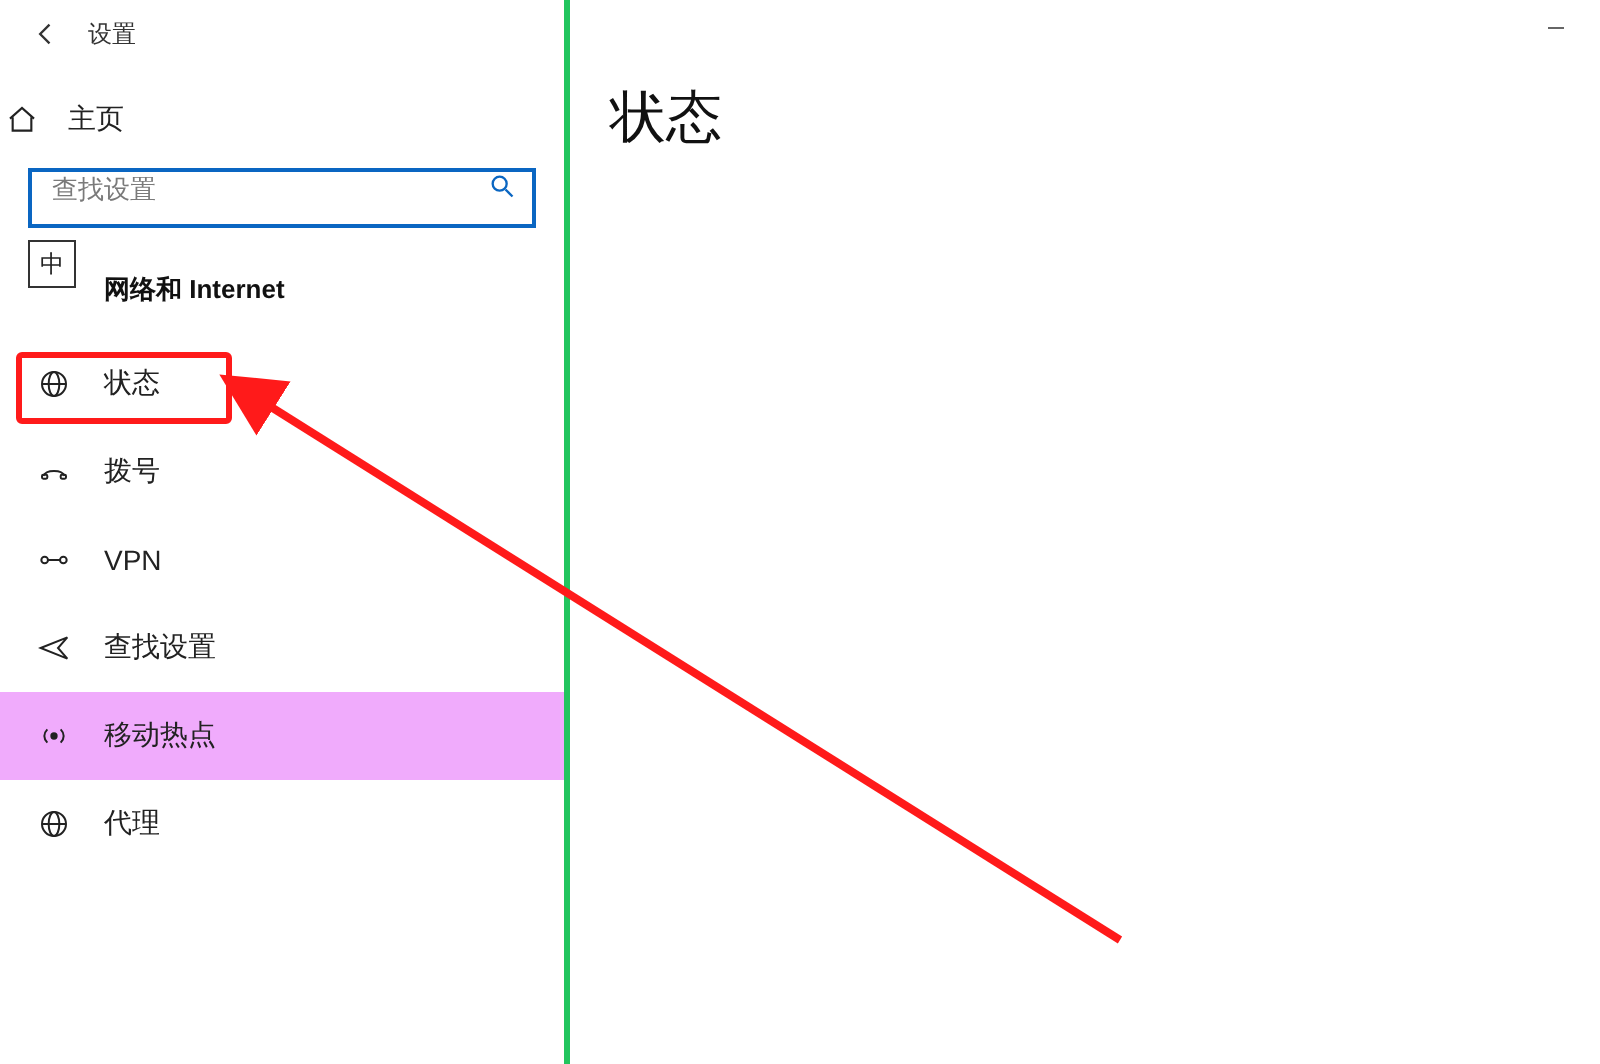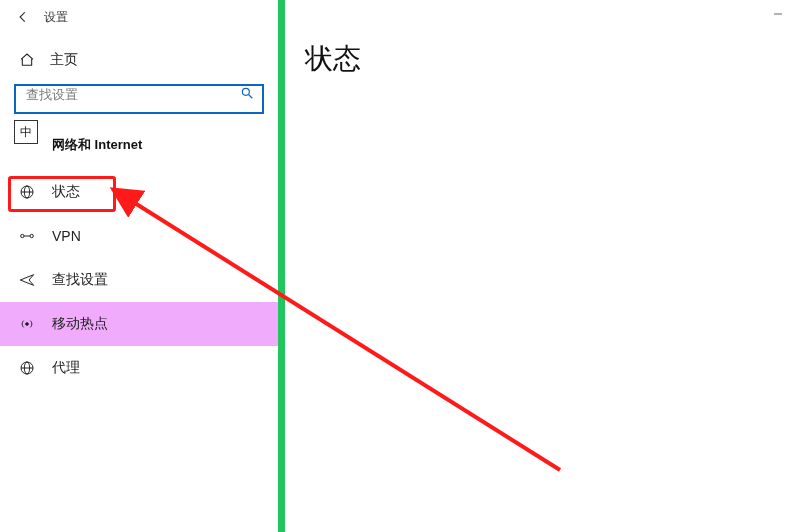--- a/index.html
+++ b/index.html
@@ -17,21 +17,21 @@
     width: 800px;
     height: 532px;
   }
   .sidebar {
     position: absolute;
     left: 0;
     top: 0;
     width: 285px;
     height: 532px;
     background: #ffffff;
-    border-right: 7px solid #22c55e;
+    border-right: 3px solid #22c55e;
     box-sizing: border-box;
   }
   .content {
     position: absolute;
     left: 285px;
     top: 0;
     right: 0;
     height: 532px;
     background: #ffffff;
   }
@@ -53,21 +53,20 @@
   }
   .title-text {
     margin-left: 6px;
     color: #333;
     font-size: 12px;
   }
   .home-row {
     display: flex;
     align-items: center;
     height: 36px;
-    padding-left: 16px;
     margin-top: 8px;
     font-size: 14px;
     color: #222;
     cursor: pointer;
   }
   .home-row .icon-slot { width: 22px; display:flex; align-items:center; justify-content:center; margin-right: 12px; }
   .search-box {
     margin: 6px 14px 6px 14px;
     height: 30px;
     border: 2px solid #0a66c2;
@@ -233,20 +232,30 @@
             <circle cx="12" cy="12" r="9"></circle>
             <ellipse cx="12" cy="12" rx="4" ry="9"></ellipse>
             <line x1="3" y1="12" x2="21" y2="12"></line>
           </svg>
         </span>
         <span>状态</span>
       </div>
 
 
 
+      <div class="nav-item">
+        <span class="icon-slot">
+          <svg width="16" height="16" viewBox="0 0 24 24" fill="none" stroke="#222" stroke-width="1.5">
+            <path d="M4 15 C6 10 18 10 20 15"></path>
+            <rect x="3" y="14" width="4" height="3" rx="1"></rect>
+            <rect x="17" y="14" width="4" height="3" rx="1"></rect>
+          </svg>
+        </span>
+        <span>拨号</span>
+      </div>
 
       <div class="nav-item">
         <span class="icon-slot">
           <svg width="16" height="16" viewBox="0 0 24 24" fill="none" stroke="#222" stroke-width="1.5">
             <circle cx="5" cy="12" r="2.5"></circle>
             <circle cx="19" cy="12" r="2.5"></circle>
             <line x1="7.5" y1="12" x2="16.5" y2="12"></line>
           </svg>
         </span>
         <span>VPN</span>

